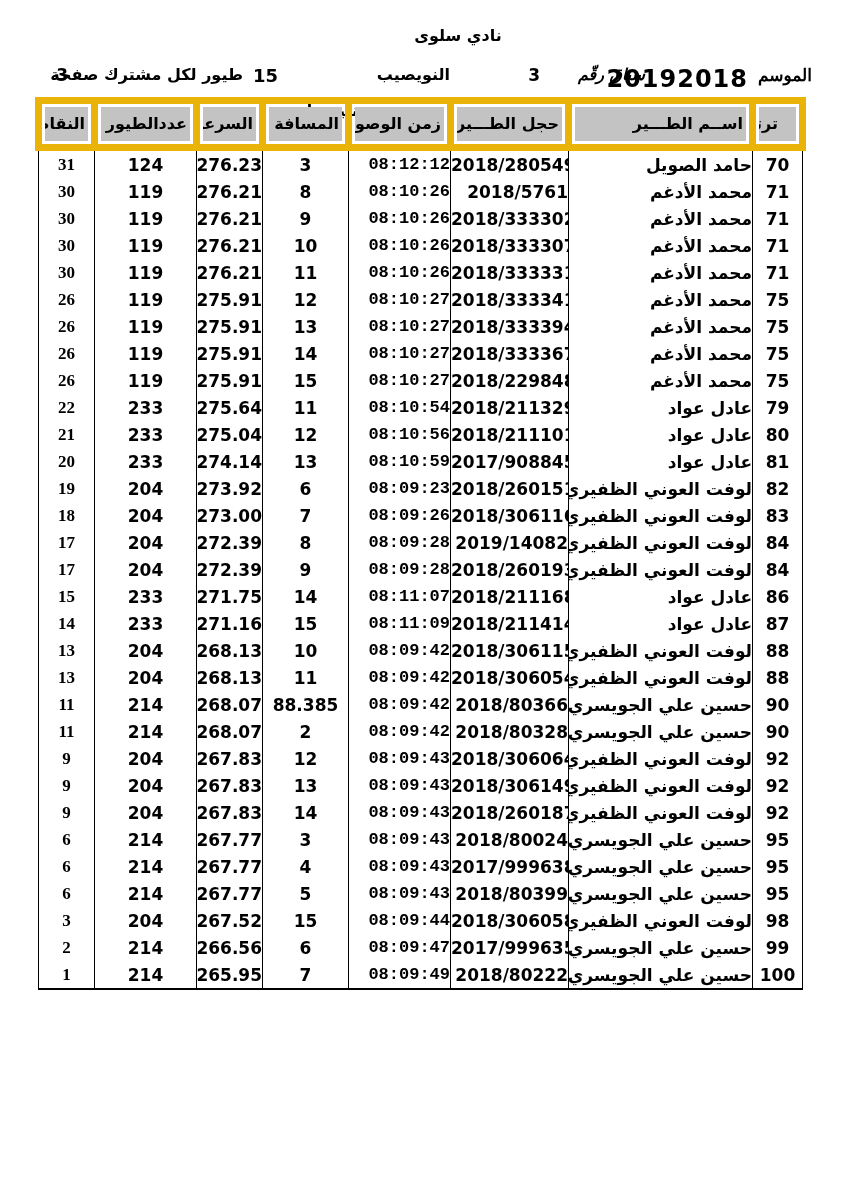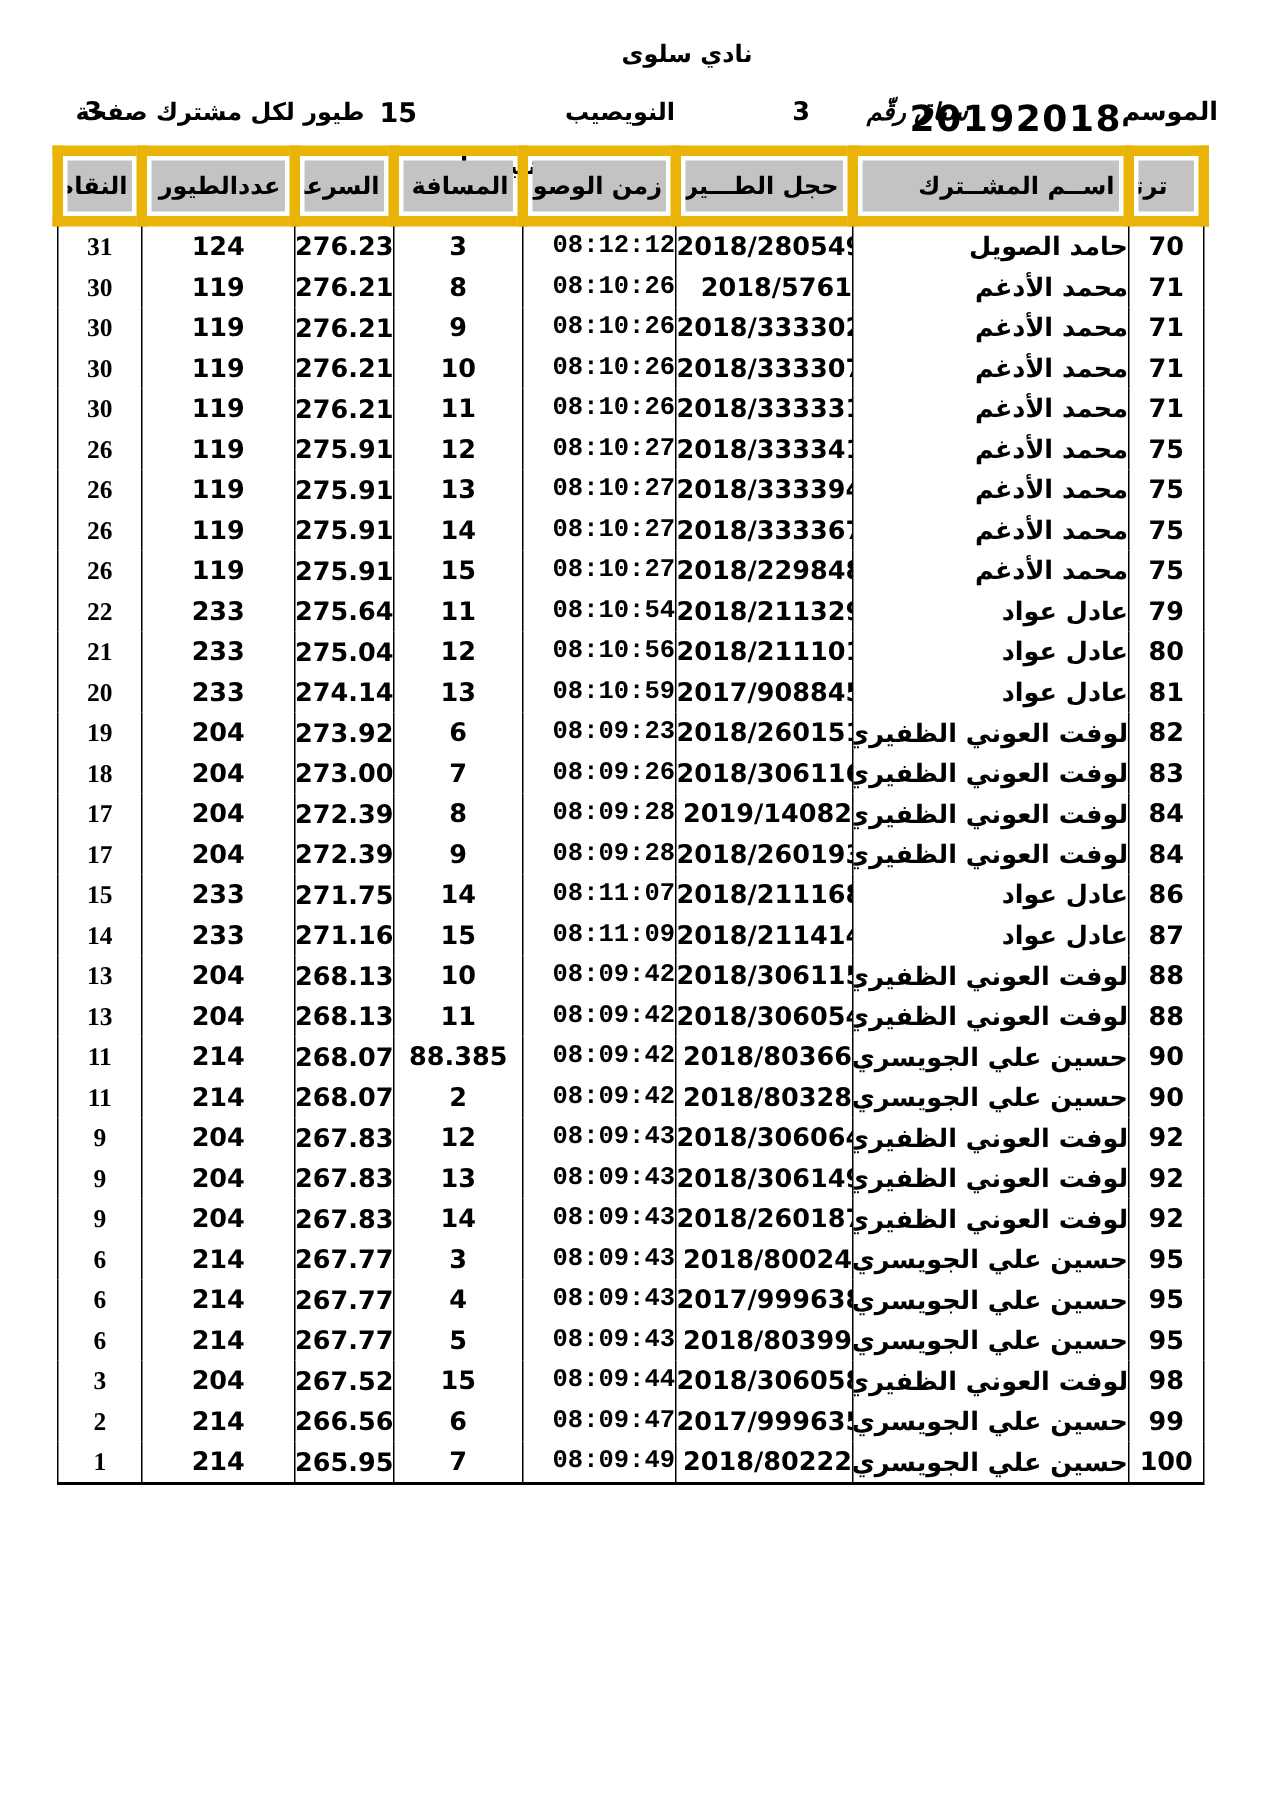--- a/index.html
+++ b/index.html
@@ -33,21 +33,21 @@
     position: absolute;
     top: 62px; left: 0;
     width: 100%; height: 30px;
     font-size: 16px;
   }
   .infobar span {
     position: absolute;
     top: 3px;
     white-space: nowrap;
   }
-  .season-label   { right: 36px;  font-size: 17px; }
+  .season-label   { right: 36px;  font-size: 17px; font-family: Liberation Serif, serif; }
   .season-value   { right: 100px; font-size: 24px; top: 0px; letter-spacing: 1px; }
   .race-label     { right: 203px; font-style: italic; }
   .race-value     { right: 308px; font-size: 17px; }
   .location       { right: 398px; }
   .result-label   { right: 490px; margin-top: 36px; }
   .fastest-count  { right: 570px; font-size: 18px; top: 2px; }
   .per-label      { right: 605px; }
   .page-num       { right: 780px; font-size: 17px; top: 2px; }
 
   table.results {
@@ -124,21 +124,21 @@
         <col style="width:66px">
         <col style="width:102px">
         <col style="width:56px">
     </colgroup>
     <thead>
       <tr>
         <th class="h-rank">
             <span class="hcell">ترتيب</span>
           </th>
         <th class="h-name">
-            <span class="hcell">اســم المشــترك</span>
+            <span class="hcell">اســم الطـــير</span>
           </th>
         <th class="h-ring">
             <span class="hcell">حجل الطـــير</span>
           </th>
         <th class="h-time">
             <span class="hcell">زمن الوصول</span>
           </th>
         <th class="h-dist">
             <span class="hcell">المسافة</span>
           </th>

